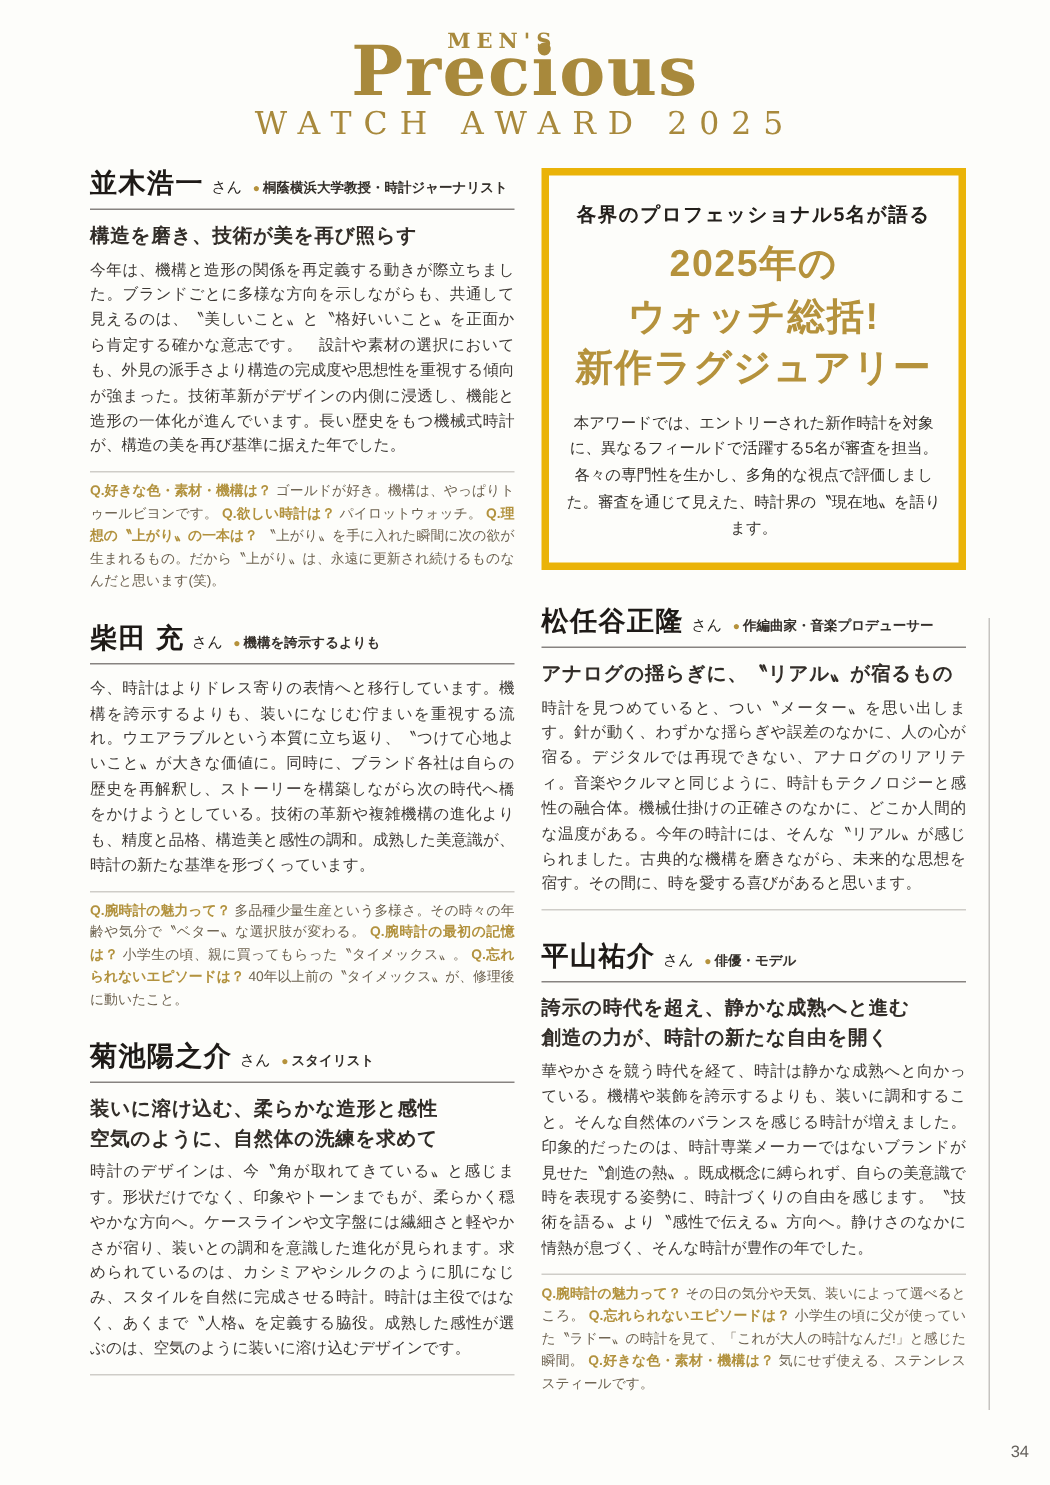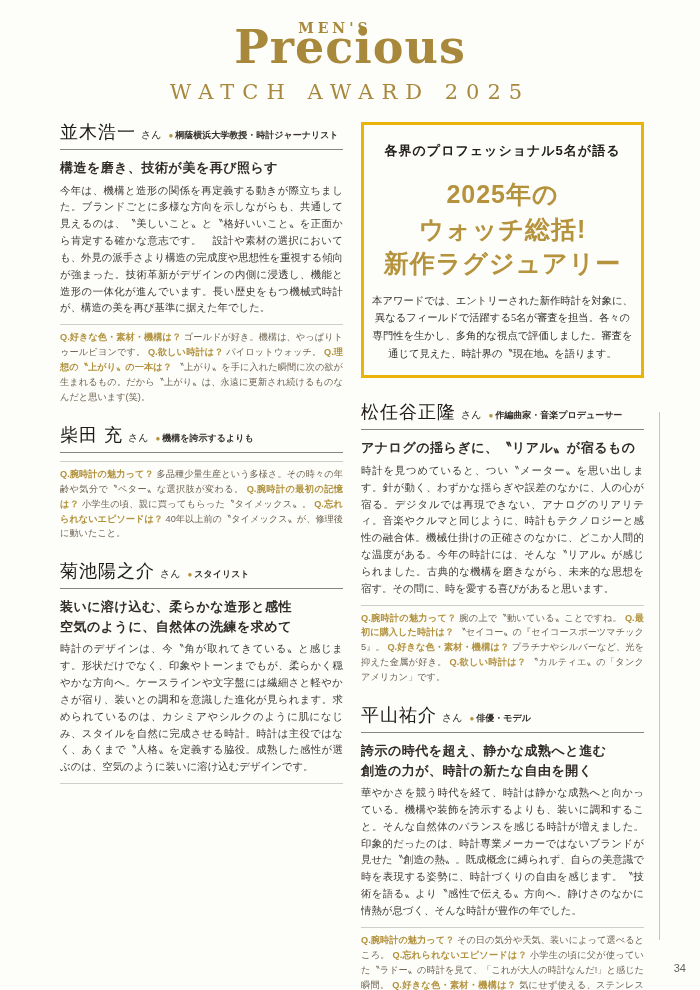--- a/index.html
+++ b/index.html
@@ -17,31 +17,31 @@
   .brand-main {
     display:block; font-family:"DejaVu Serif", serif; font-weight:bold;
     font-size:46px; line-height:1; letter-spacing:1px;
   }
   .brand-top {
     position:absolute; top:-4px; left:64px;
     font-size:14px; font-weight:bold; letter-spacing:4px;
     font-family:"DejaVu Serif", serif;
   }
   .subtitle {
-    margin-top:10px; font-family:"DejaVu Serif", serif;
+    font-family:"DejaVu Serif", serif;
     font-size:21px; letter-spacing:8px; color:#a8893c;
   }
   
   .content { display:flex; gap:18px; padding:16px 56px 0 60px; }
   .col { width:50%; }
   
   .sec { margin-bottom:18px; }
   .sec-header { display:flex; align-items:baseline; gap:5px; white-space:nowrap; }
   .sec-name {
-    font-family:"Liberation Sans", sans-serif; font-weight:normal;
+    font-family:"Liberation Sans", sans-serif; font-weight:bold;
     font-size:18px; color:#1e1a17; letter-spacing:1px;
   }
   .sec-san { font-family:"Liberation Sans", sans-serif; font-size:10px; color:#1e1a17; }
   .sec-role {
     font-family:"Liberation Sans", sans-serif; font-size:9px; font-weight:bold;
     color:#35302b; margin-left:2px;
   }
   .role-bullet { color:#b5923c; font-size:8px; margin-right:2px; }
   .name-rule { border:0; border-top:1px solid #878380; margin:5px 0 8px; }
   .headline {
@@ -53,34 +53,34 @@
   }
   .qa-divider { border:0; border-top:1px solid #cfcdc8; margin:8px 0 5px; }
   .qa {
     font-family:"Liberation Sans", sans-serif;
     font-size:9.2px; line-height:1.62; text-align:justify;
   }
   .qa .q { color:#b2923e; font-weight:bold; }
   .qa .a { color:#6d6250; }
   
   .award {
-    border:3px solid #eab308; text-align:center;
+    border:5px solid #eab308; text-align:center;
     padding:17px 8px 13px; margin:2px 0 22px;
   }
   .award-lead {
     font-family:"Liberation Sans", sans-serif; font-weight:bold;
     font-size:13px; color:#24201c; letter-spacing:1px;
   }
   .award-title {
     font-family:"Liberation Sans", sans-serif; font-weight:bold;
     font-size:25px; line-height:1.38; color:#b5923c;
-    letter-spacing:1px; margin:17px 0 11px;
+    letter-spacing:1px; margin:7px 0 11px;
   }
   .award-body {
-    font-family:Liberation Serif, serif;
+    font-family:Liberation Sans, sans-serif;
     font-size:10.3px; line-height:1.72; color:#34302b;
   }
   
   .right-edge-rule {
     position:absolute; right:40px; top:412px; width:1px; height:528px;
     background:#c6c4c0;
   }
   .page-number {
     position:absolute; right:14px; bottom:16px;
     font-family:"Liberation Sans", sans-serif; font-size:11px; color:#66625d;
@@ -120,20 +120,21 @@
       </p>
     </div>
 
     <div class="sec">
       <div class="sec-header">
         <span class="sec-name">柴田 充</span>
         <span class="sec-san">さん</span>
         <span class="sec-role"><span class="role-bullet">●</span><span>機構を誇示するよりも</span></span>
       </div>
       <hr class="name-rule">
+      <p class="body-text">今、時計はよりドレス寄りの表情へと移行しています。機構を誇示するよりも、装いになじむ佇まいを重視する流れ。ウエアラブルという本質に立ち返り、〝つけて心地よいこと〟が大きな価値に。同時に、ブランド各社は自らの歴史を再解釈し、ストーリーを構築しながら次の時代へ橋をかけようとしている。技術の革新や複雑機構の進化よりも、精度と品格、構造美と感性の調和。成熟した美意識が、時計の新たな基準を形づくっています。</p>
       <hr class="qa-divider">
       <p class="qa">
         <span class="q">Q.腕時計の魅力って？</span> <span class="a">多品種少量生産という多様さ。その時々の年齢や気分で〝ベター〟な選択肢が変わる。</span>
         <span class="q">Q.腕時計の最初の記憶は？</span> <span class="a">小学生の頃、親に買ってもらった〝タイメックス〟。</span>
         <span class="q">Q.忘れられないエピソードは？</span> <span class="a">40年以上前の〝タイメックス〟が、修理後に動いたこと。</span>
       </p>
     </div>
 
     <div class="sec">
       <div class="sec-header">
@@ -169,26 +170,20 @@
         <span class="sec-name">松任谷正隆</span>
         <span class="sec-san">さん</span>
         <span class="sec-role"><span class="role-bullet">●</span><span>作編曲家・音楽プロデューサー</span></span>
       </div>
       <hr class="name-rule">
       <div class="headline">
         <div>アナログの揺らぎに、〝リアル〟が宿るもの</div>
       </div>
       <p class="body-text">時計を見つめていると、つい〝メーター〟を思い出します。針が動く、わずかな揺らぎや誤差のなかに、人の心が宿る。デジタルでは再現できない、アナログのリアリティ。音楽やクルマと同じように、時計もテクノロジーと感性の融合体。機械仕掛けの正確さのなかに、どこか人間的な温度がある。今年の時計には、そんな〝リアル〟が感じられました。古典的な機構を磨きながら、未来的な思想を宿す。その間に、時を愛する喜びがあると思います。</p>
       <hr class="qa-divider">
-      <p class="qa">
-        <span class="q">Q.腕時計の魅力って？</span> <span class="a">腕の上で〝動いている〟ことですね。</span>
-        <span class="q">Q.最初に購入した時計は？</span> <span class="a">〝セイコー〟の『セイコースポーツマチック 5』。</span>
-        <span class="q">Q.好きな色・素材・機構は？</span> <span class="a">プラチナやシルバーなど、光を抑えた金属が好き。</span>
-        <span class="q">Q.欲しい時計は？</span> <span class="a">〝カルティエ〟の「タンク アメリカン」です。</span>
-      </p>
     </div>
 
     <div class="sec">
       <div class="sec-header">
         <span class="sec-name">平山祐介</span>
         <span class="sec-san">さん</span>
         <span class="sec-role"><span class="role-bullet">●</span><span>俳優・モデル</span></span>
       </div>
       <hr class="name-rule">
       <div class="headline">

